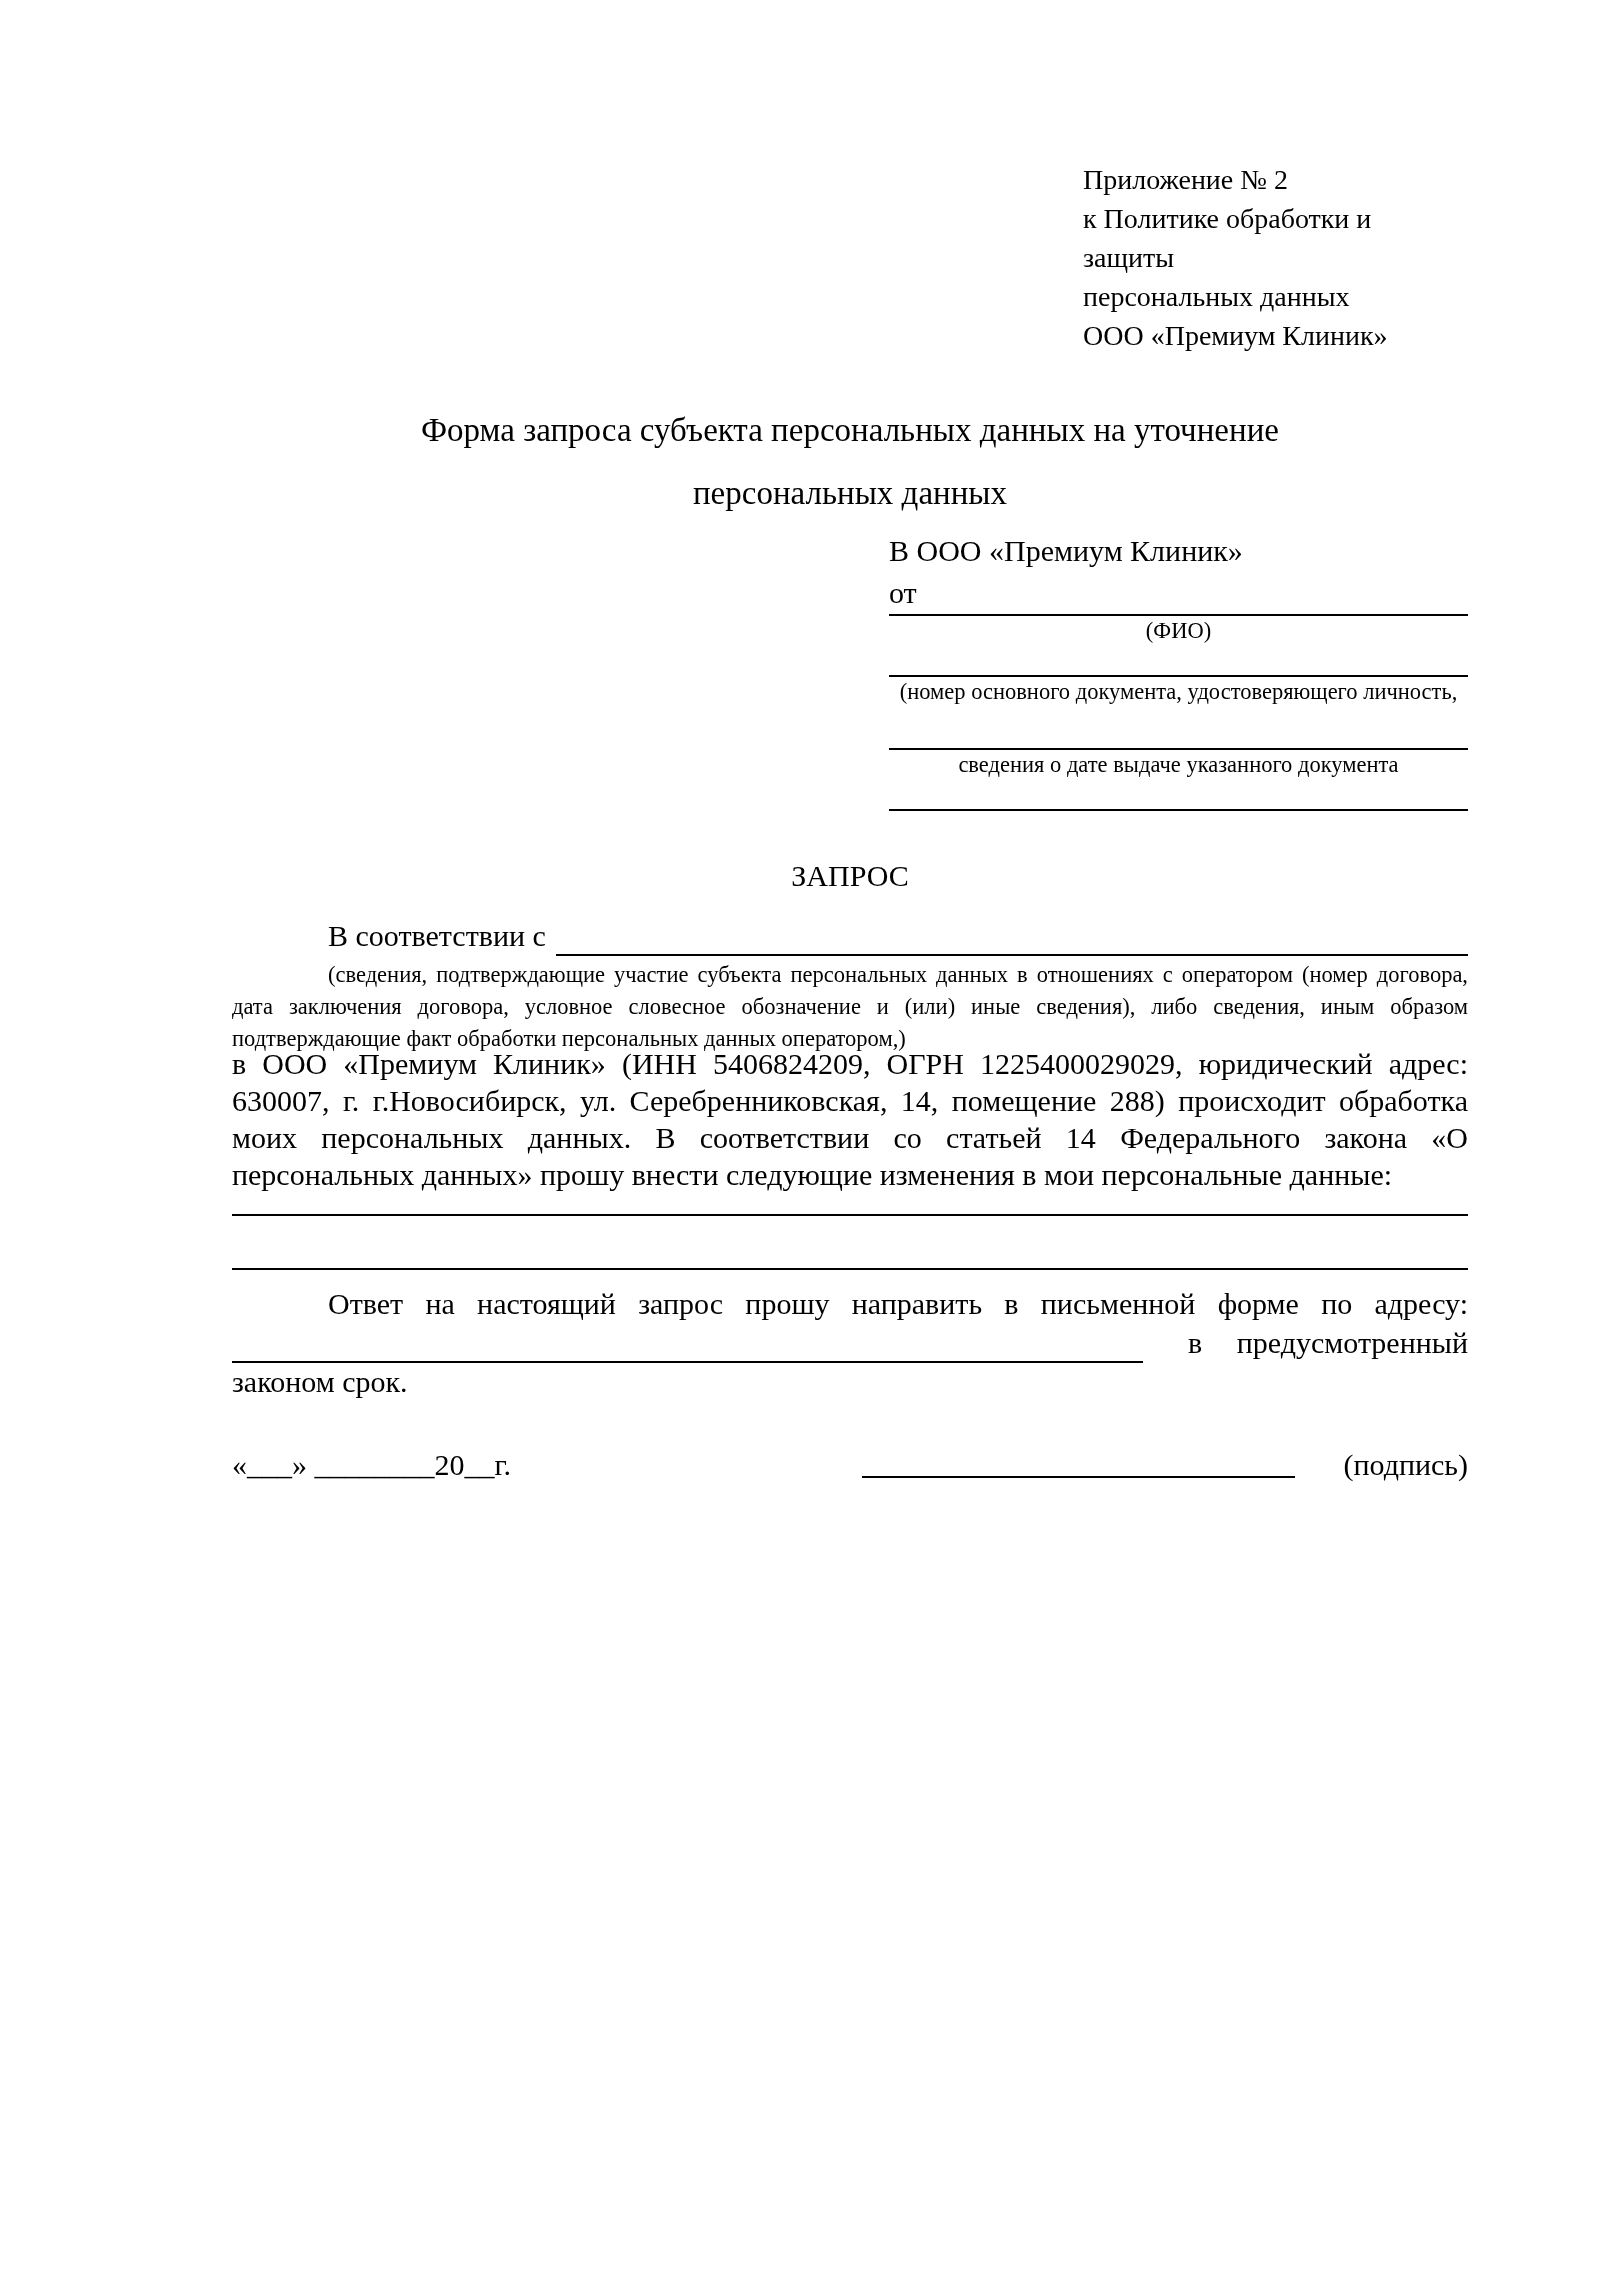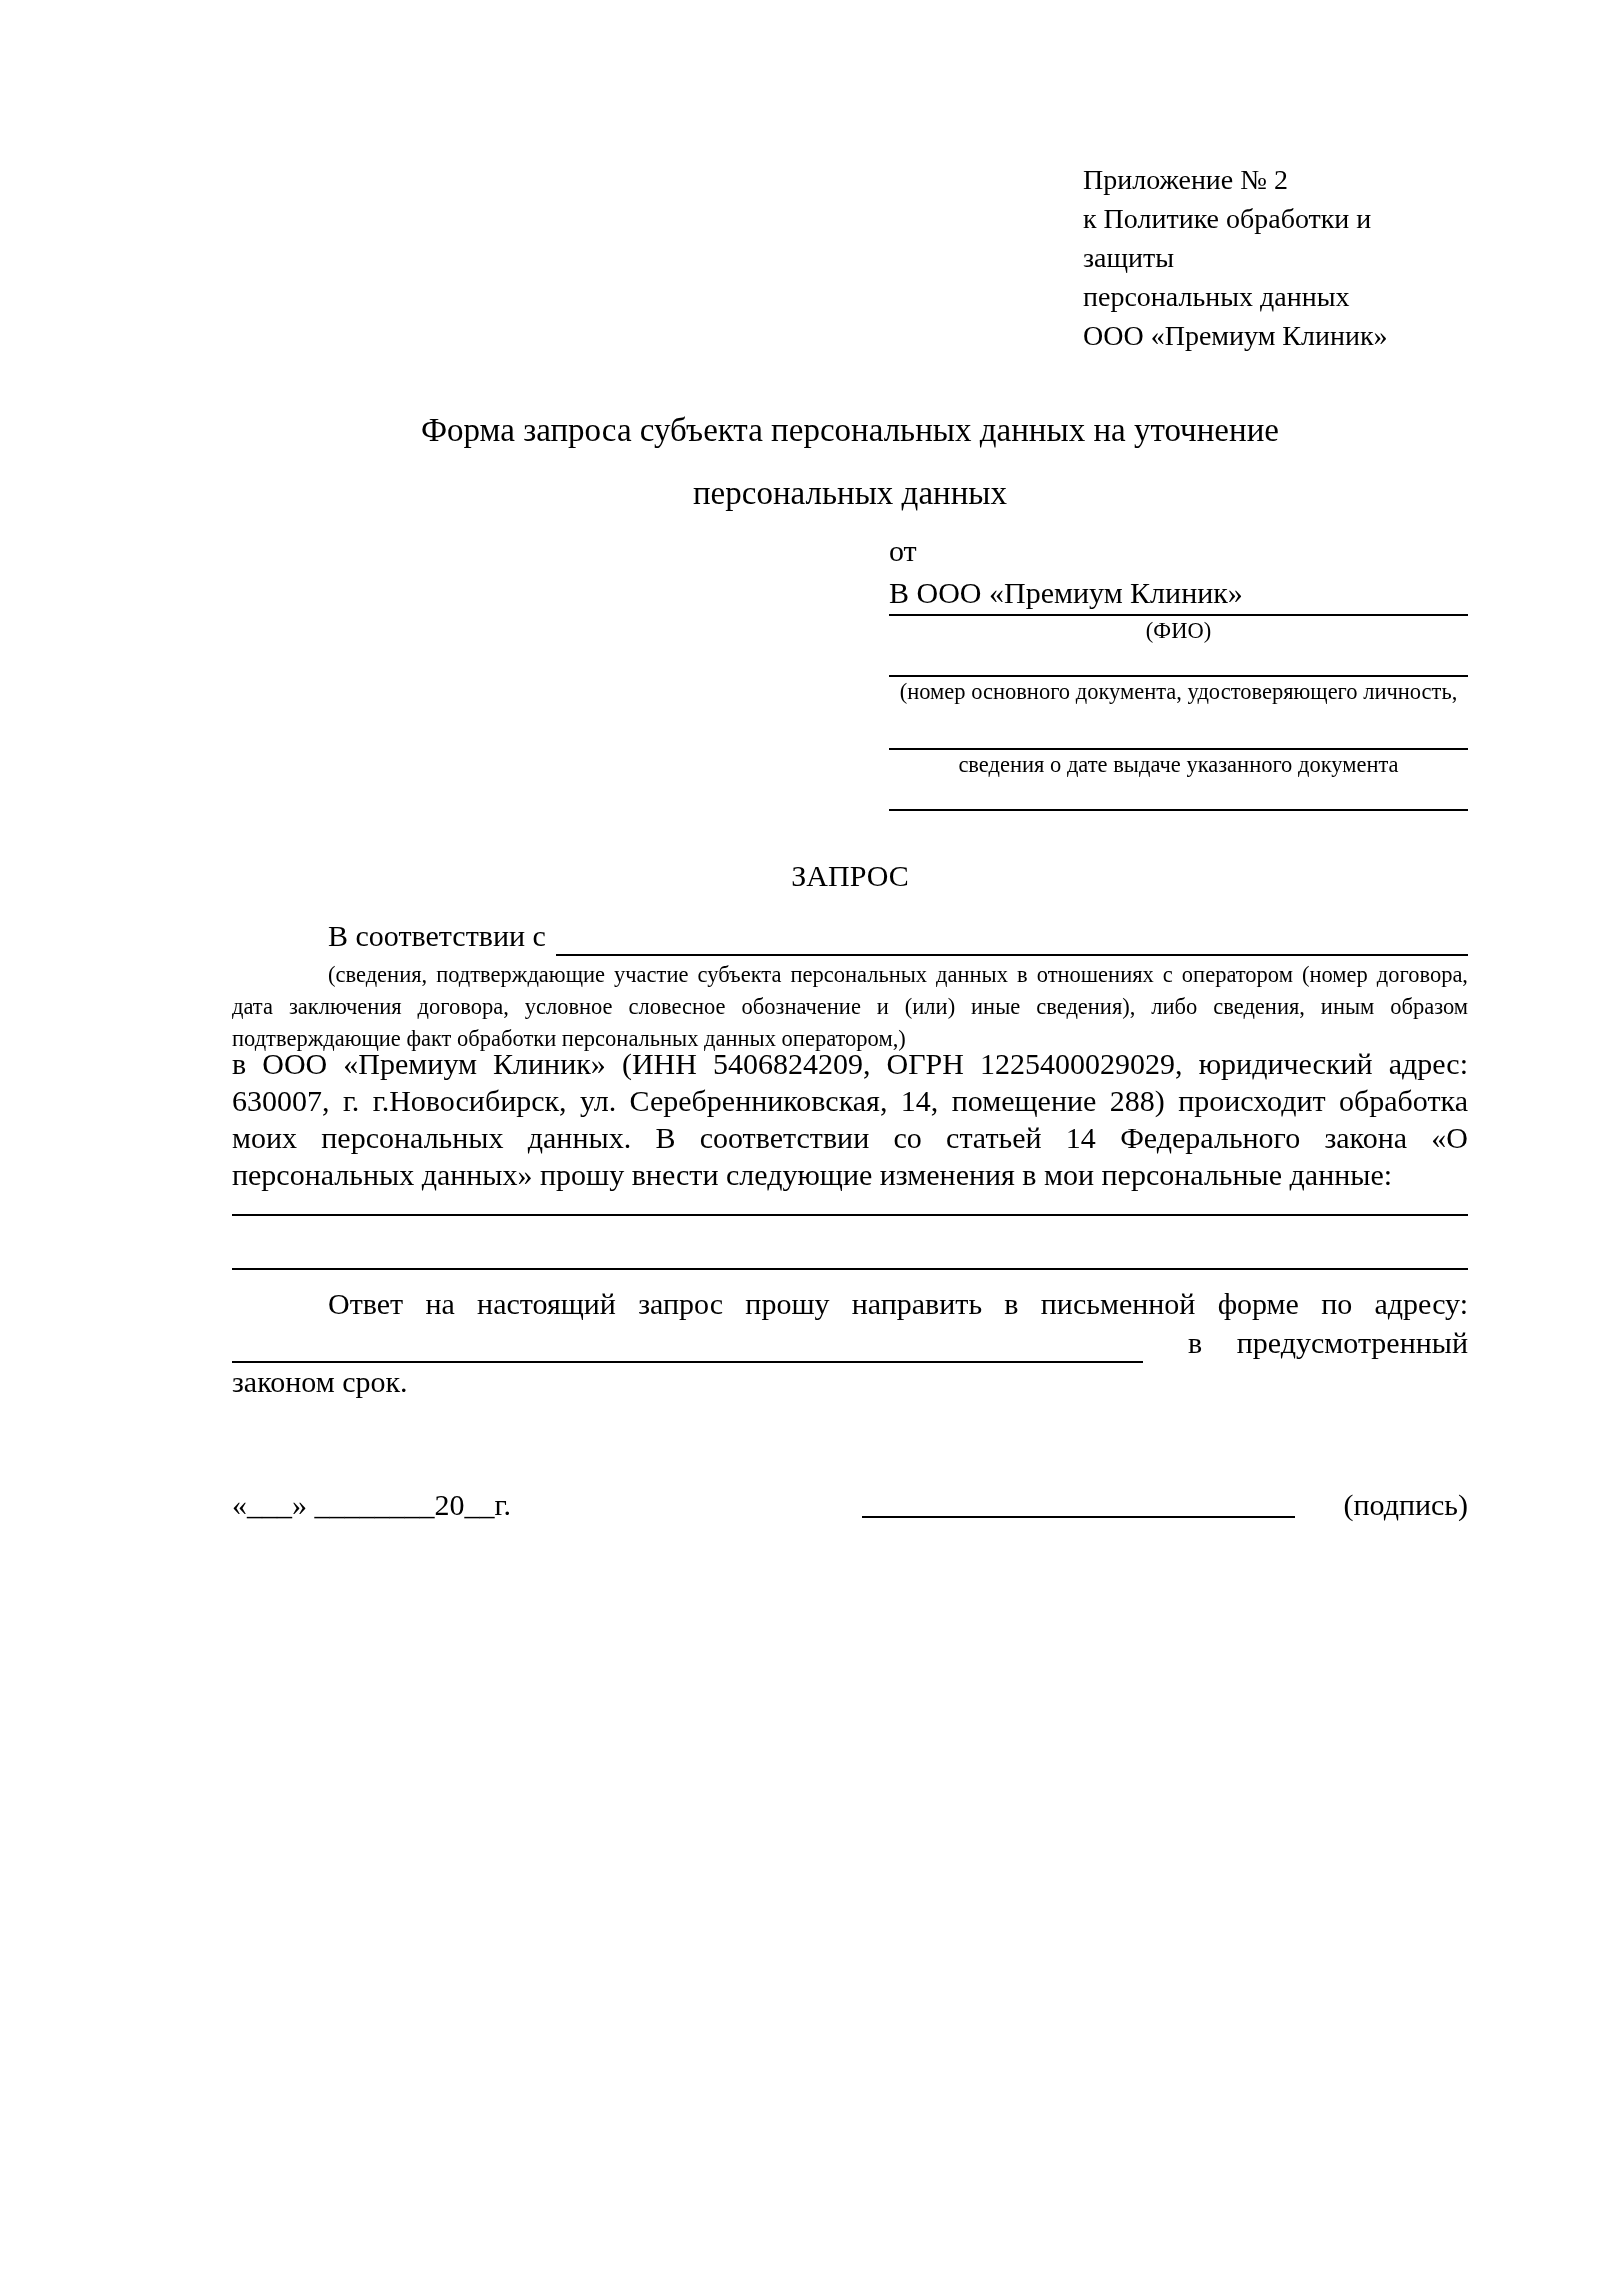--- a/index.html
+++ b/index.html
@@ -128,21 +128,20 @@
   .bottom-row{
     margin-top:43px;
     display:flex;
     justify-content:space-between;
     align-items:flex-end;
     font-size:30px;
   }
   .date-string{
     line-height:43px;
     white-space:nowrap;
-    margin-top:40px;
   }
   .sig-group{
     display:flex;
     align-items:center;
     gap:48px;
   }
   .sig-blank{
     width:433px;
     border-bottom:2.9px solid #000;
     height:33px;
@@ -164,22 +163,22 @@
     <div>персональных данных</div>
     <div>ООО «Премиум Клиник»</div>
   </div>
 
   <div class="doc-title">
     <div>Форма запроса субъекта персональных данных на уточнение</div>
     <div>персональных данных</div>
   </div>
 
   <div class="recipient">
+    <div>В ООО «Премиум Клиник»</div>
     <div>от</div>
-    <div>В ООО «Премиум Клиник»</div>
 
     <div class="field-line"></div>
     <div class="field-caption">(ФИО)</div>
 
     <div class="field-line gap31"></div>
     <div class="field-caption">(номер основного документа, удостоверяющего личность,</div>
 
     <div class="field-line gap43"></div>
     <div class="field-caption">сведения о дате выдаче указанного документа</div>
 

